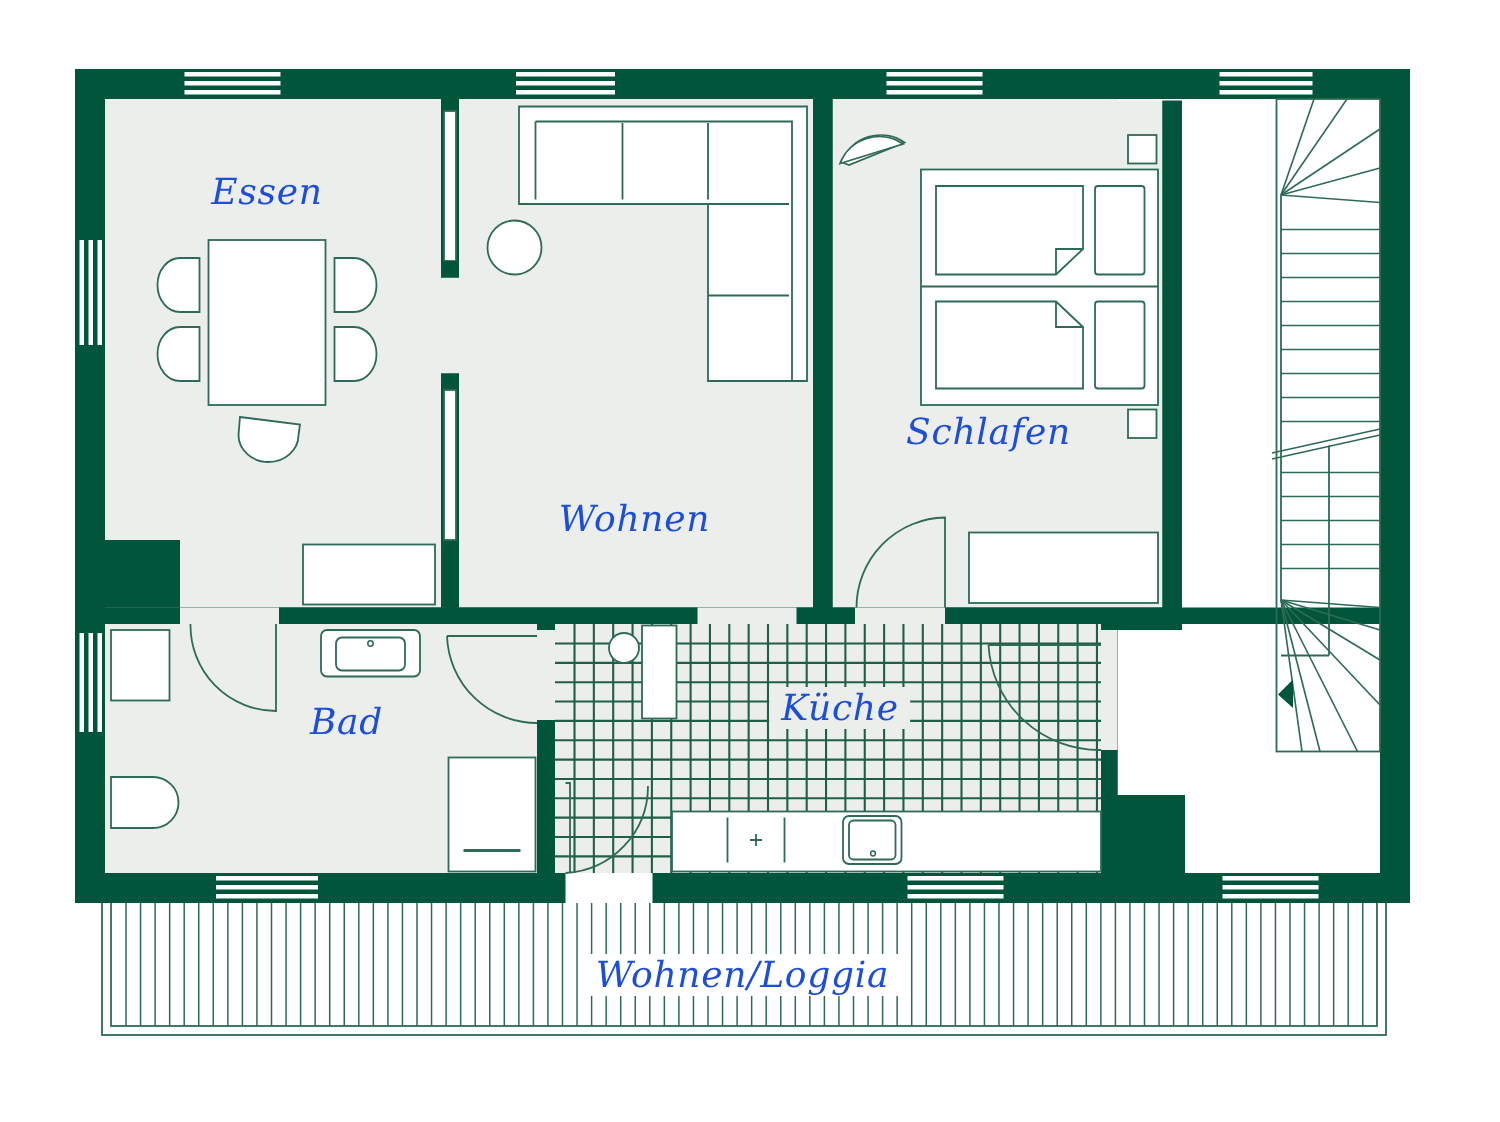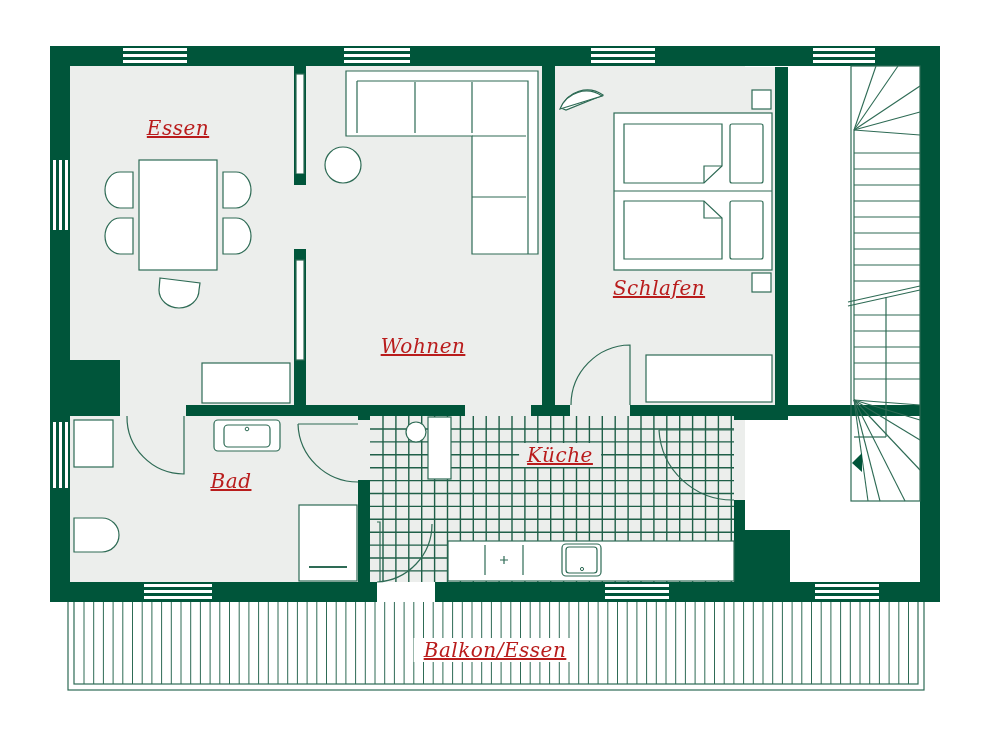--- a/index.html
+++ b/index.html
@@ -8,26 +8,25 @@
   .wall { fill: #00553A; }
   .floor { fill: #ECEEEC; }
   .white { fill: #ffffff; }
   .line { fill: none; stroke: #2E6B55; stroke-width: 1.2; }
   .line-w { fill: #ffffff; stroke: #2E6B55; stroke-width: 1.2; }
   .tile { stroke: #1F5F48; stroke-width: 1.4; }
   .label {
     position: absolute;
     font-family: "DejaVu Serif", serif;
     font-style: italic;
-    color: #b91c1c;
-    font-size: 20px;
+    color: #1d4ed8;
+    font-size: 24px;
     letter-spacing: 0.5px;
     white-space: nowrap;
     transform: translate(-50%, -50%);
-    text-decoration: underline;
   }
   .label.bg { background: #ECEEEC; padding: 0 8px; }
   .label.bgw { background: #ffffff; padding: 0 10px; }
 </style>
 </head>
 <body>
 
 <svg id="plan" viewBox="0 0 1000 748" xmlns="http://www.w3.org/2000/svg">
 
   <g>
@@ -346,14 +345,14 @@
       </g>
     <path d="M848,302 L920,286 M848,306 L920,290" stroke="#2E6B55" stroke-width="1.1" fill="none"></path>
     <polygon points="852,463 862,453 862,472" fill="#00553A"></polygon>
   </g>
 </svg>
 
 <div class="label" style="left:178px; top:128px;">Essen</div>
 <div class="label" style="left:423px; top:336px;margin-top:10px;">Wohnen</div>
 <div class="label" style="left:659px; top:288px;">Schlafen</div>
 <div class="label" style="left:231px; top:481px;">Bad</div>
-<div class="label bg" style="left:560px; top:455px;">Küche</div>
-<div class="label bgw" style="left:495px; top:650px;">Balkon/Essen</div>
+<div class="label bg" style="left:560px; top:472px;">Küche</div>
+<div class="label bgw" style="left:495px; top:650px;">Wohnen/Loggia</div>
 
 </body></html>

